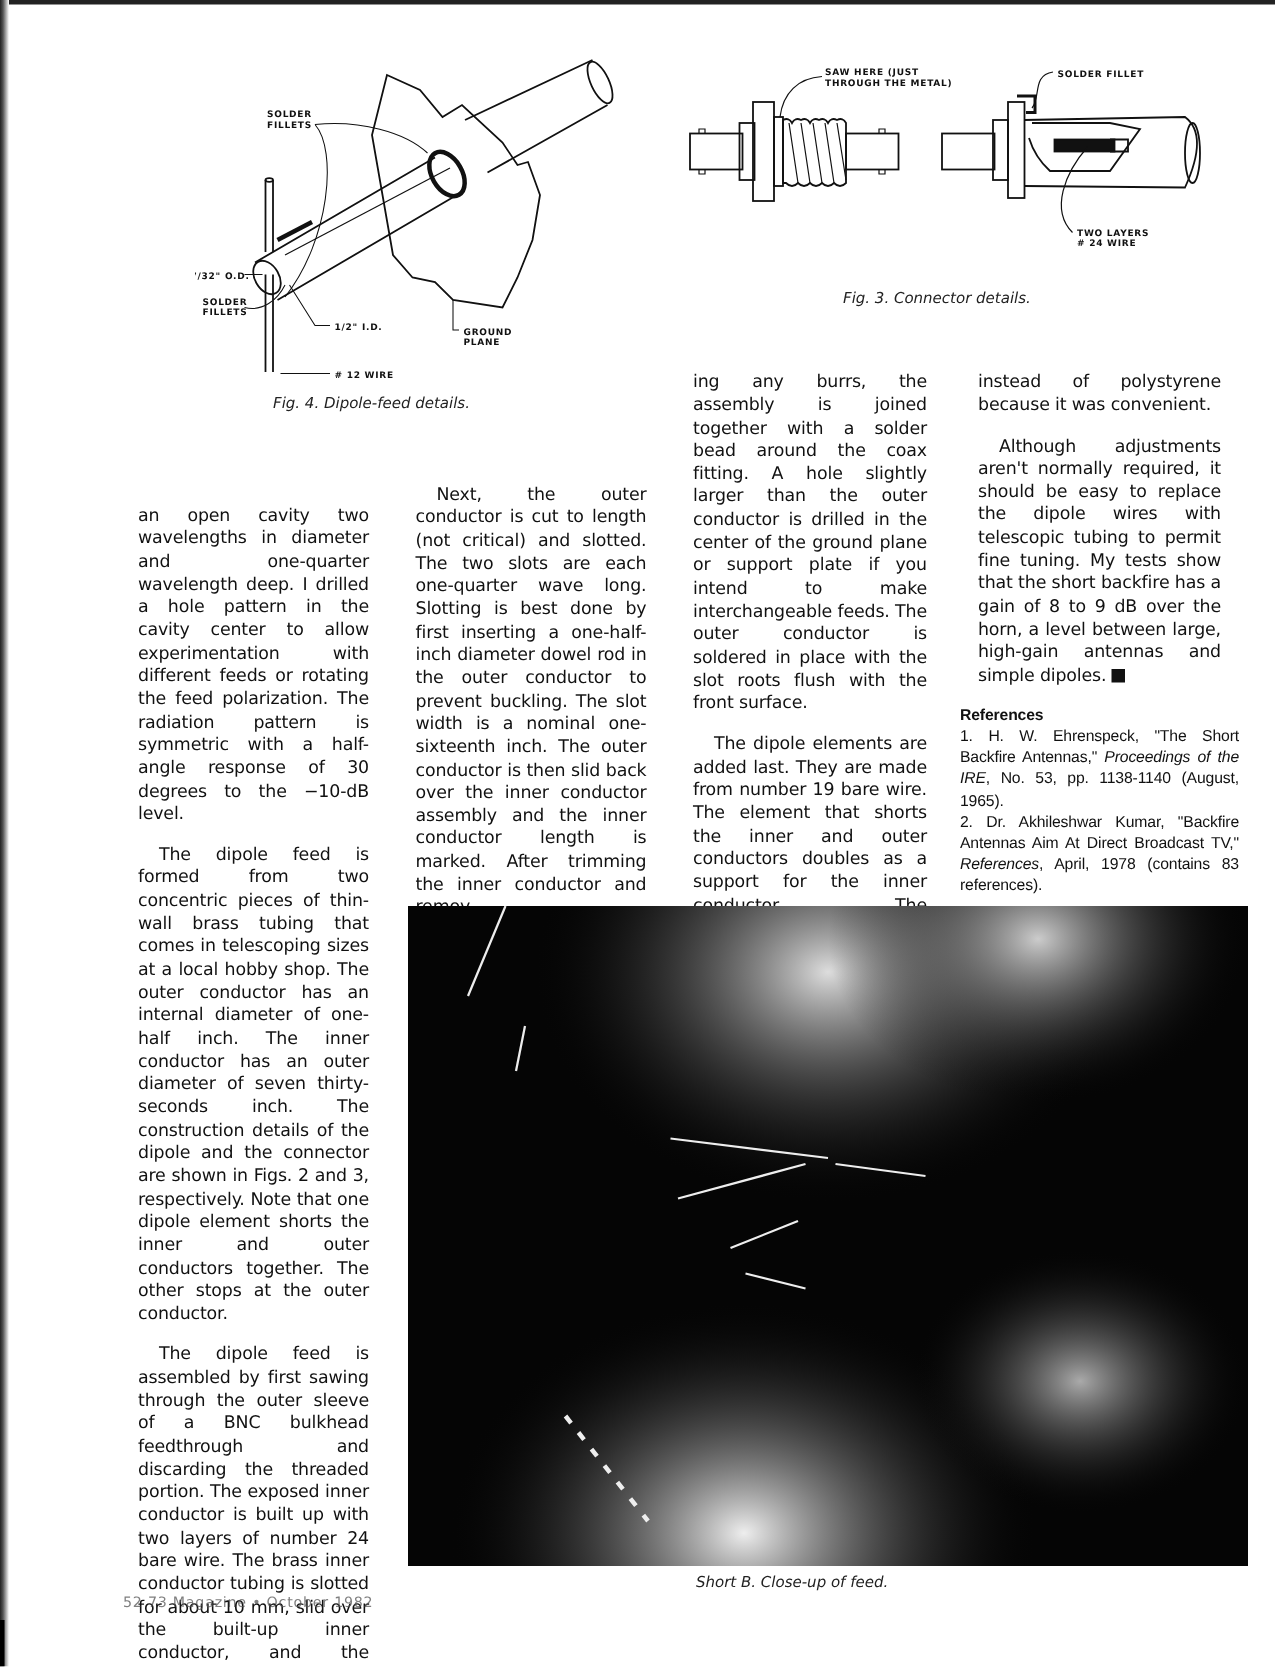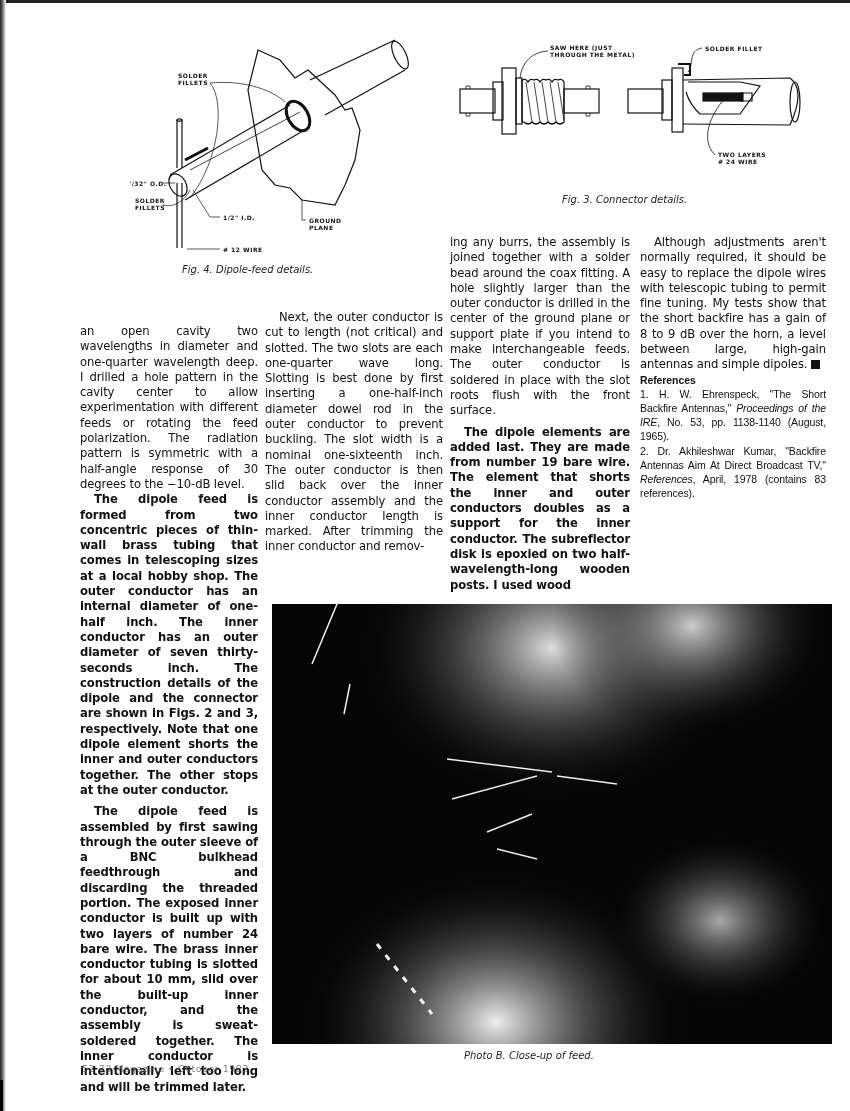--- a/index.html
+++ b/index.html
@@ -1,23 +1,23 @@
 <!DOCTYPE html>
 <html><head>
 <meta charset="utf-8">
 <style>
   html, body { margin:0; padding:0; background:#ffffff; }
   body { width:850px; height:1111px; position:relative; overflow:hidden; font-family:"DejaVu Sans", sans-serif; color:#111; }
   .scan-edge-left { position:absolute; left:0; top:0; width:6px; height:1111px; background:linear-gradient(90deg,#222 0,#555 2px,#fff 6px); }
   .scan-edge-left2 { position:absolute; left:0; top:1080px; width:3px; height:31px; background:#000; }
   .scan-top { position:absolute; left:0; top:0; width:850px; height:3px; background:#222; }
   .col { position:absolute; font-size:11.6px; line-height:15.3px; text-align:justify; letter-spacing:-0.1px; }
-  .col p { margin:0; text-indent:0; }
+  .col p { margin:12px; text-indent:0; }
   .col p.ind { text-indent:14px; }
-  .col p + p { margin-top:6px;font-weight:bold; }
+  .col p + p { margin-top:6px; }
   .caption { position:absolute; font-size:10px; font-style:italic; color:#222; }
   .lbl { font-family:"DejaVu Sans", sans-serif; font-size:6px; font-weight:bold; fill:#111; letter-spacing:0.5px; }
   .refs { font-family:"Liberation Sans", sans-serif; font-size:10.5px; line-height:14.2px; text-align:justify; }
   .refs .head { font-weight:bold; }
   .refs em { font-style:italic; }
   .footer { position:absolute; left:82px; top:1063px; font-size:9.5px; color:#555; letter-spacing:0.5px; opacity:0.75; }
   .photo { position:absolute; left:272px; top:604px; width:560px; height:440px; background:#050505; overflow:hidden; }
 </style>
 </head>
 <body>
@@ -110,20 +110,21 @@
 <div class="col" style="left:265px;top:310px;width:178px">
   <p class="ind">Next, the outer conductor is cut to length (not critical) and slotted. The two slots are each one-quarter wave long. Slotting is best done by first inserting a one-half-inch diameter dowel rod in the outer conductor to prevent buckling. The slot width is a nominal one-sixteenth inch. The outer conductor is then slid back over the inner conductor assembly and the inner conductor length is marked. After trimming the inner conductor and remov-</p>
 </div>
 
 <div class="col" style="left:450px;top:235px;width:180px">
   <p>ing any burrs, the assembly is joined together with a solder bead around the coax fitting. A hole slightly larger than the outer conductor is drilled in the center of the ground plane or support plate if you intend to make interchangeable feeds. The outer conductor is soldered in place with the slot roots flush with the front surface.</p>
   <p class="ind">The dipole elements are added last. They are made from number 19 bare wire. The element that shorts the inner and outer conductors doubles as a support for the inner conductor. The subreflector disk is epoxied on two half-wavelength-long wooden posts. I used wood</p>
 </div>
 
 <div class="col" style="left:640px;top:235px;width:186px">
+  <p>instead of polystyrene because it was convenient.</p>
   <p class="ind" style="margin-top:0"><span>Although adjustments aren't normally required, it should be easy to replace the dipole wires with telescopic tubing to permit fine tuning. My tests show that the short backfire has a gain of 8 to 9 dB over the horn, a level between large, high-gain antennas and simple dipoles.</span> <span style="display:inline-block;width:9px;height:9px;background:#111;vertical-align:-1px"></span></p>
   <div class="refs" style="margin-top:0">
     <div class="head">References</div>
     <div><span>1. H. W. Ehrenspeck, "The Short Backfire Antennas," </span><em>Proceedings of the IRE</em><span>, No. 53, pp. 1138-1140 (August, 1965).</span></div>
     <div><span>2. Dr. Akhileshwar Kumar, "Backfire Antennas Aim At Direct Broadcast TV," </span><em>References</em><span>, April, 1978 (contains 83 references).</span></div>
   </div>
 </div>
 
 <div class="photo">
   <svg width="560" height="440" viewBox="0 0 560 440">
@@ -155,15 +156,15 @@
       <path d="M78 80 L72 110"></path>
       <path d="M175 155 L280 168"></path>
       <path d="M180 195 L265 172"></path>
       <path d="M285 172 L345 180"></path>
       <path d="M215 228 L260 210"></path>
       <path d="M225 245 L265 255"></path>
       <path d="M105 340 L160 410" stroke-width="3" stroke-dasharray="6 8"></path>
     </g>
   </svg>
 </div>
-<div class="caption" style="left:464px;top:1050px">Photo B. Close-up of feed.</div>
+<div class="caption" style="left:464px;top:1050px">Short B. Close-up of feed.</div>
 
 <div class="footer">52   73 Magazine  •  October 1982</div>
 
 </body></html>

